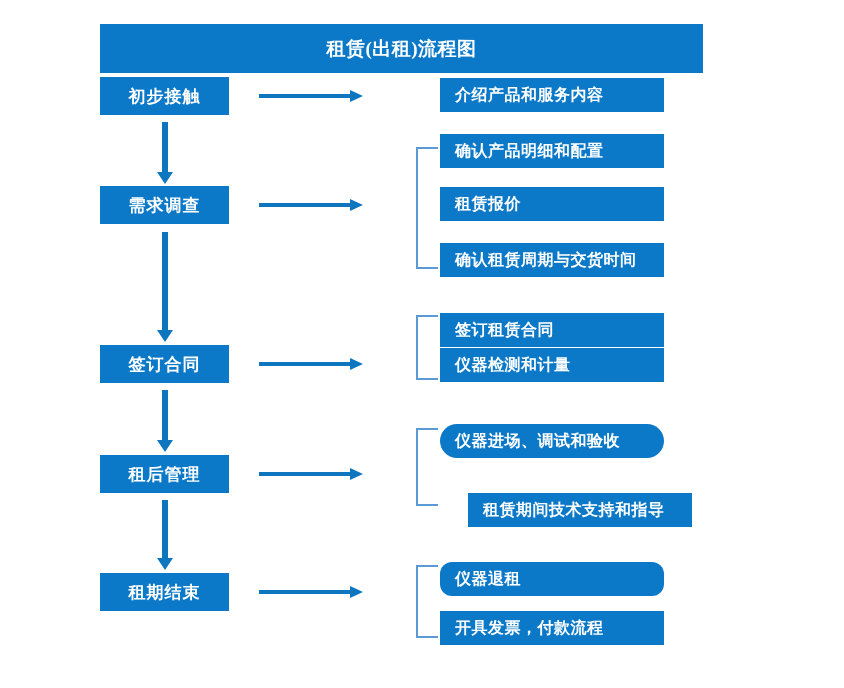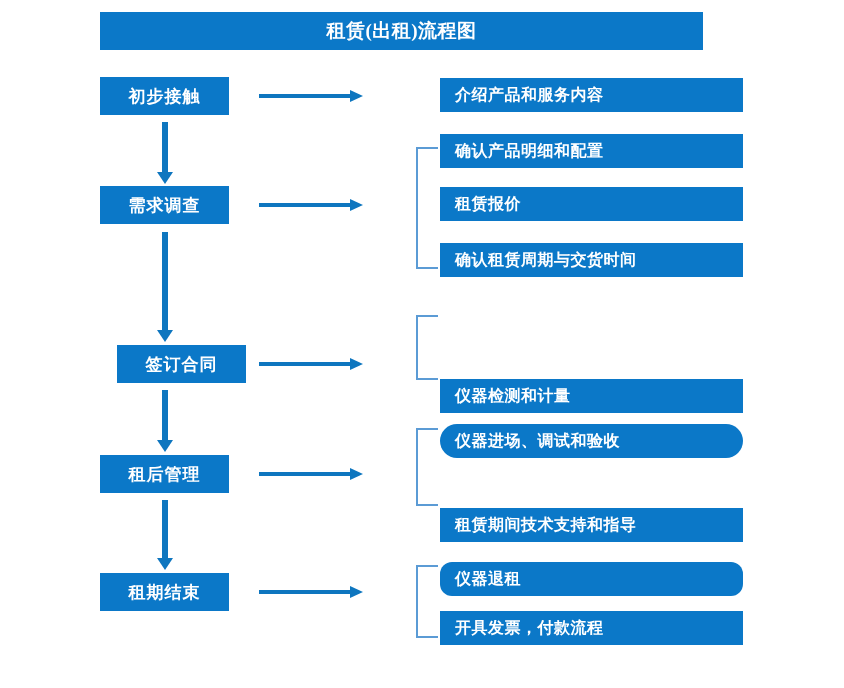--- a/index.html
+++ b/index.html
@@ -16,23 +16,23 @@
     position: relative;
     width: 844px;
     height: 688px;
     background: #ffffff;
   }
 
   
   .title-bar {
     position: absolute;
     left: 100px;
-    top: 12px;
+    top: 24px;
     width: 603px;
-    height: 38px;
+    height: 49px;
     background: #0B78C8;
     color: #ffffff;
     display: flex;
     align-items: center;
     justify-content: center;
     font-size: 19px;
     font-weight: bold;
     letter-spacing: 0.5px;
   }
 
@@ -49,21 +49,21 @@
     justify-content: center;
     font-size: 17px;
     font-weight: bold;
     letter-spacing: 1px;
   }
 
   
   .detail-box {
     position: absolute;
     left: 440px;
-    width: 303px;
+    width: 224px;
     height: 34px;
     background: #0B78C8;
     color: #ffffff;
     display: flex;
     align-items: center;
     padding-left: 15px;
     font-size: 16px;
     font-weight: bold;
     letter-spacing: 0.5px;
   }
@@ -132,21 +132,21 @@
 <body>
 
 <div id="canvas">
 
   <div class="title-bar">租赁(出租)流程图</div>
 
   <div class="stage-box" style="top:77px;">初步接触</div>
 
   <div class="stage-box" style="top:186px;">需求调查</div>
 
-  <div class="stage-box" style="top:345px;margin-left:17px;">签订合同</div>
+  <div class="stage-box" style="top:345px;">签订合同</div>
 
   <div class="stage-box" style="top:455px;">租后管理</div>
 
   <div class="stage-box" style="top:573px;">租期结束</div>
 
   <div class="v-arrow" style="top:122px; height:62px;">
     <div class="shaft" style="height:50px;"></div>
     <div class="head"></div>
   </div>
 
@@ -199,24 +199,25 @@
   <div class="bracket" style="top:565px; height:73px;"></div>
 
   <div class="detail-box" style="top:78px;">介绍产品和服务内容</div>
 
   <div class="detail-box" style="top:134px;">确认产品明细和配置</div>
 
   <div class="detail-box" style="top:187px;">租赁报价</div>
 
   <div class="detail-box" style="top:243px;">确认租赁周期与交货时间</div>
 
-
-  <div class="detail-box" style="top:379px;">仪器检测和计量</div>
+  <div class="detail-box" style="top:313px;">签订租赁合同</div>
+
+  <div class="detail-box" style="top:348px;">仪器检测和计量</div>
 
   <div class="detail-box" style="top:424px;border-radius:17px;">仪器进场、调试和验收</div>
 
-  <div class="detail-box" style="top:508px;">租赁期间技术支持和指导</div>
+  <div class="detail-box" style="top:493px;margin-left:28px;">租赁期间技术支持和指导</div>
 
   <div class="detail-box" style="top:562px;border-radius:12px;">仪器退租</div>
 
   <div class="detail-box" style="top:611px;text-align:center;">开具发票，付款流程</div>
 
 </div>
 
 </body></html>

